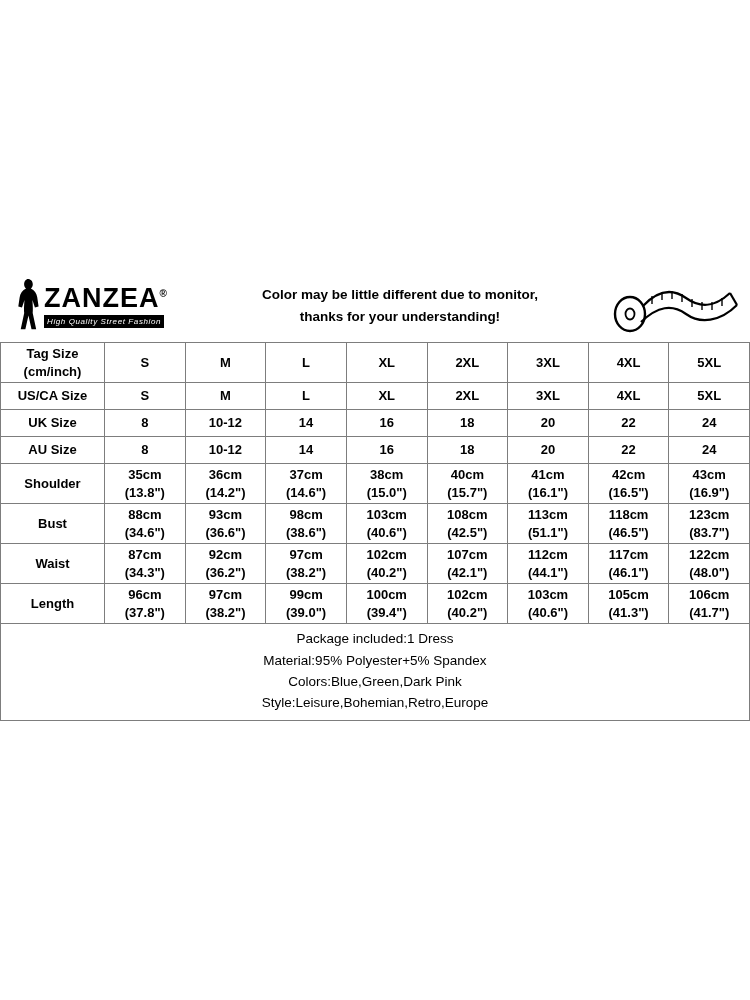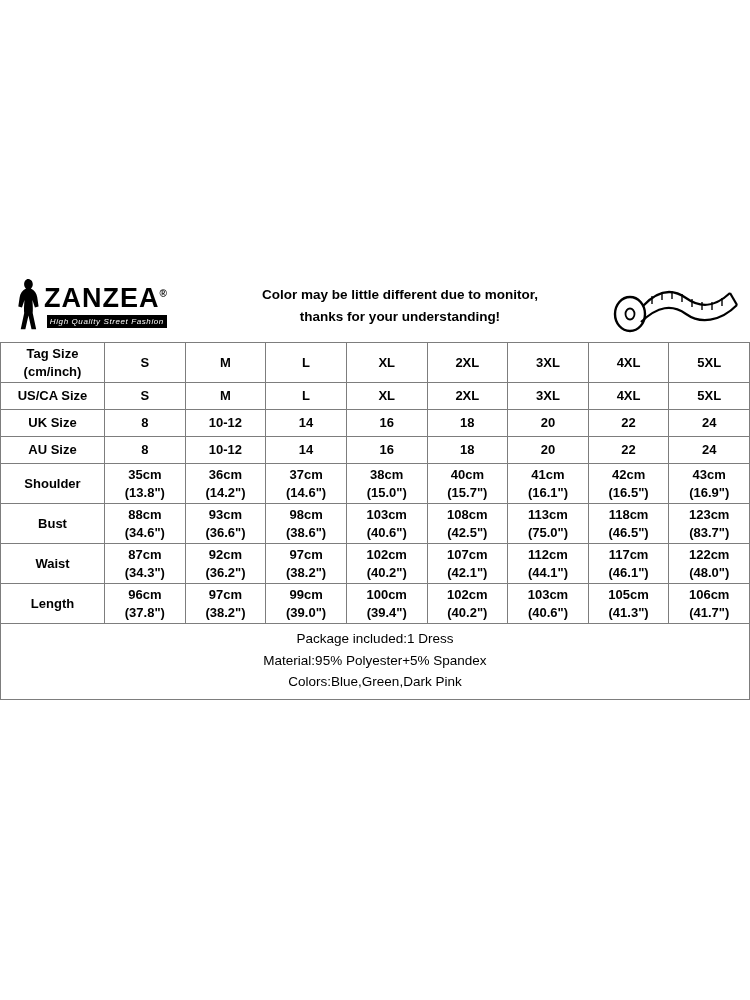--- a/index.html
+++ b/index.html
@@ -11,21 +11,21 @@
   }
   .page { padding-top: 278px; }
 
   
   .header-row {
     display: flex; align-items: center;
     padding: 0 8px 8px 12px;
   }
   .logo { width: 182px; display: flex; align-items: center; }
   .logo-figure { width: 30px; height: 56px; flex: 0 0 auto; margin-right: 2px; }
-  .logo-text { display: flex; flex-direction: column; align-items: flex-end; }
+  .logo-text { display: flex; flex-direction: column; align-items: flex-start; }
   .brand {
     font-size: 27px; font-weight: bold; letter-spacing: 1px; line-height: 1;
     white-space: nowrap;
   }
   .reg { font-size: 10px; font-weight: bold; vertical-align: super; letter-spacing: 0; }
   .tagline {
     background: #000; color: #fff;
     font-size: 8px; font-style: italic; letter-spacing: .6px;
     text-align: center; padding: 2px 3px; margin-top: 3px;
     white-space: nowrap;
@@ -178,21 +178,21 @@
 (34.6")</td>
         <td>93cm
 (36.6")</td>
         <td>98cm
 (38.6")</td>
         <td>103cm
 (40.6")</td>
         <td>108cm
 (42.5")</td>
         <td>113cm
-(75.0")</td>
+(51.1")</td>
         <td>118cm
 (46.5")</td>
         <td>123cm
 (83.7")</td>
       </tr>
       <tr class="h2">
         <th>Waist</th>
         <td>87cm
 (34.3")</td>
         <td>92cm
@@ -229,15 +229,16 @@
         <td>106cm
 (41.7")</td>
       </tr>
     </tbody>
   </table>
 
   <div class="info-box">
     <div class="info-line">Package included:1 Dress</div>
     <div class="info-line">Material:95% Polyester+5% Spandex</div>
     <div class="info-line">Colors:Blue,Green,Dark Pink</div>
+    <div class="info-line">Style:Leisure,Bohemian,Retro,Europe</div>
   </div>
 
 </div>
 
 </body></html>

